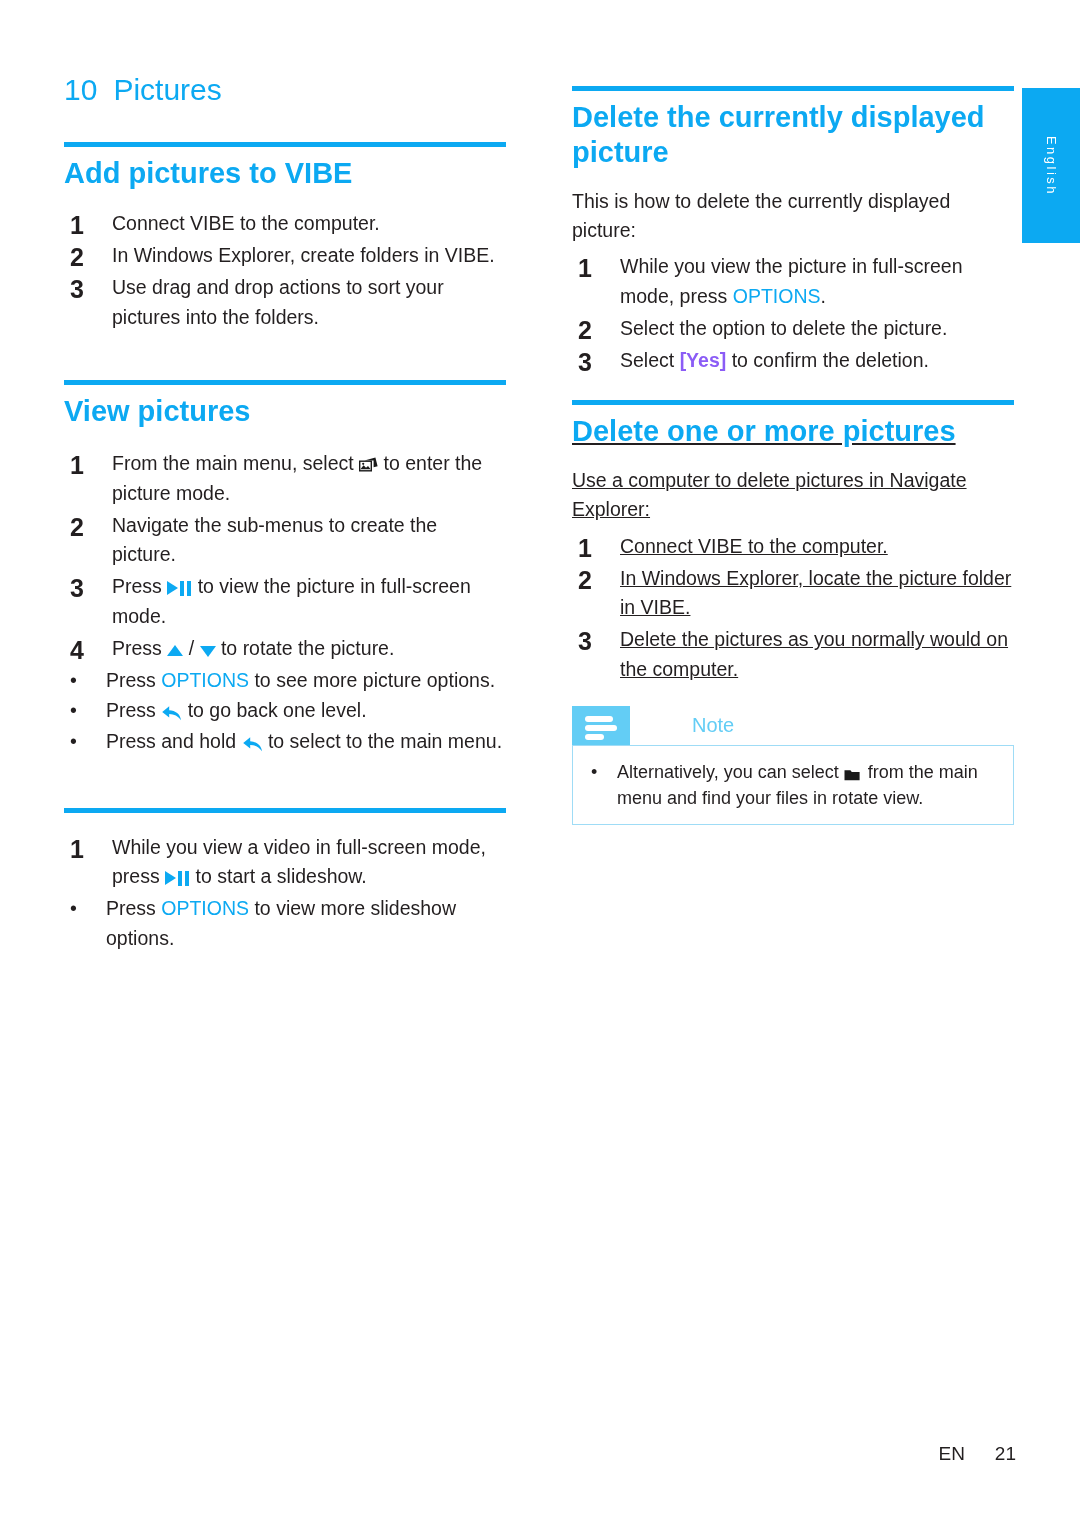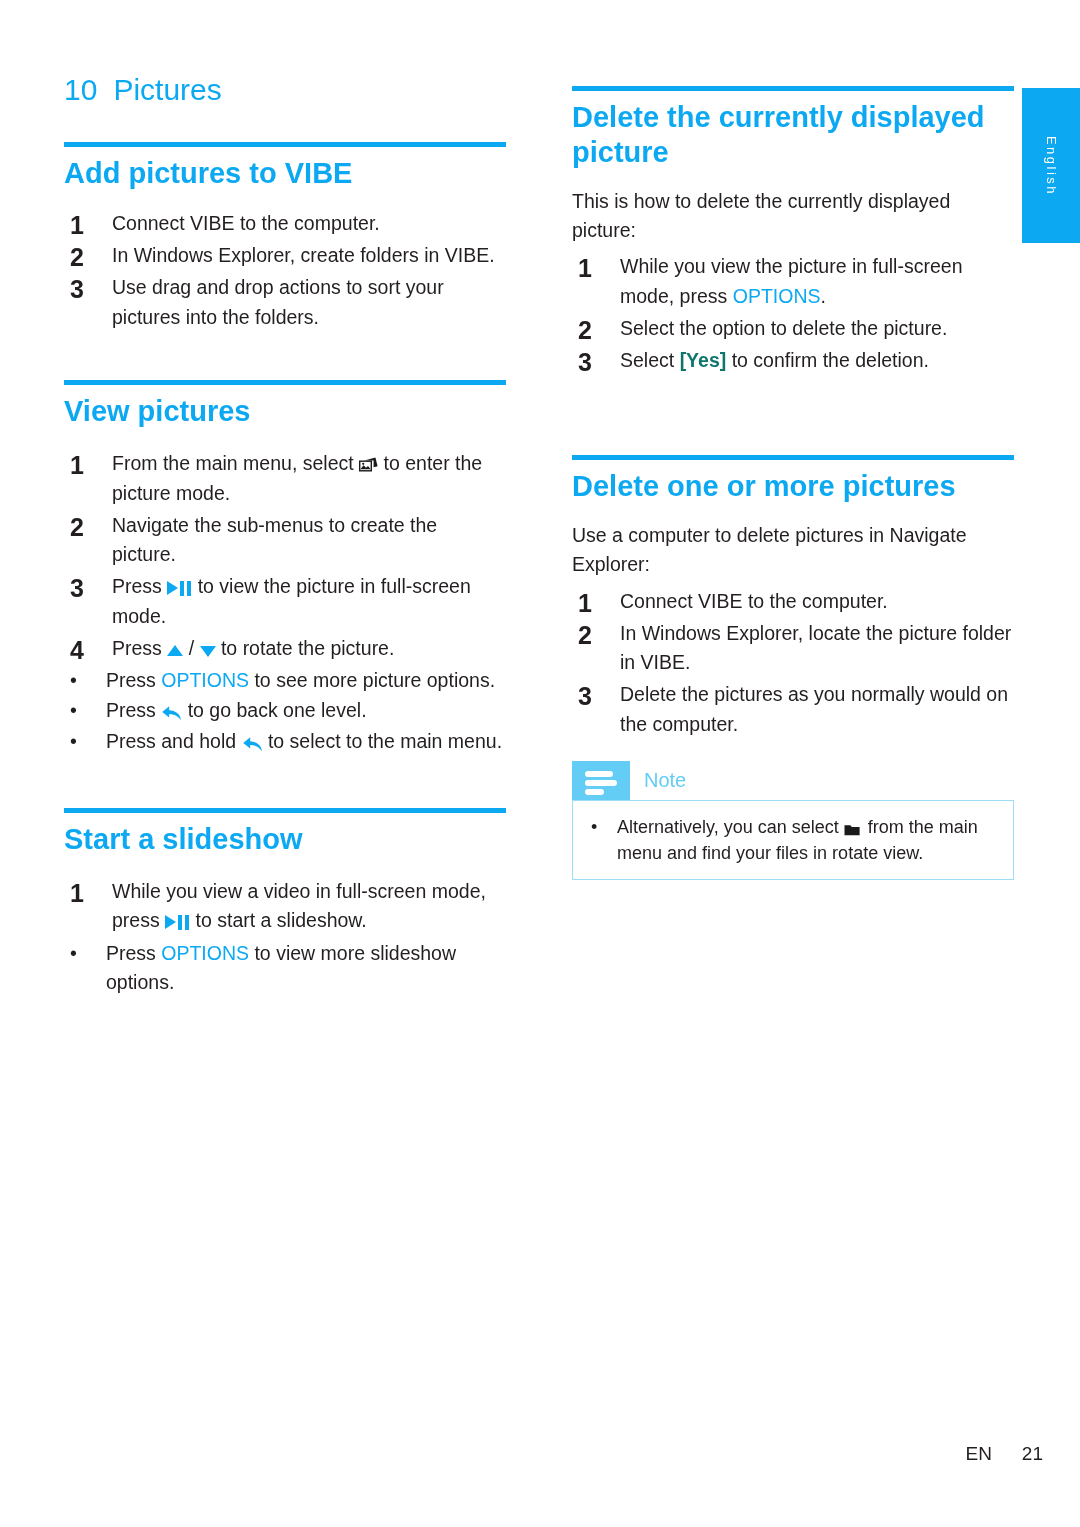--- a/index.html
+++ b/index.html
@@ -94,21 +94,21 @@
     line-height:1.5;
     margin-bottom:1px;
   }
   .bullets > li > .dot {
     position:absolute; left:6px; top:0px;
     font-size:19.5px; line-height:1.5;
   }
 
   
   .blue { color:#0ca9f2; }
-  .k    { font-weight:bold; color:#0f766e; }
+  .k    { font-weight:bold; color:#8b5cf6; }
 
   
   .ico { display:inline-block; vertical-align:-2px; }
 
   .ico-playpause { width:25px; height:15px; position:relative; top:1px; }
   .ico-playpause .tri {
     position:absolute; left:0; top:0;
     width:0; height:0;
     border-left:11px solid #0ca9f2;
     border-top:7.5px solid transparent;
@@ -137,21 +137,21 @@
   .ico-back { width:21px; height:17px; position:relative; top:3px; }
 
   .ico-picmode { width:19px; height:17px; position:relative; top:2px; }
 
   .ico-folder { width:19px; height:14px; position:relative; top:2px; }
 
   
   .note { margin-top:22px; width:442px; }
   .note-tab {
     display:flex; align-items:center;
-    height:39px; width:auto;
+    height:39px; width:auto;gap:48px;
   }
   .note-tab-badge {
     width:58px; height:39px;
     background:#63cdf5;
     position:relative;
     flex:0 0 58px;
   }
   .note-tab-badge .bar {
     position:absolute; background:#ffffff; height:6px; border-radius:3px;
   }
@@ -177,21 +177,21 @@
     font-size:18px;
     line-height:1.45;
     color:#231f20;
   }
   .note-body li .dot { position:absolute; left:8px; top:0; font-size:18px; }
 
   
   .footer {
     position:absolute; left:0; right:0; top:1443px;
     text-align:right;
-    padding-right:37px;
+    padding-right:64px;
     font-size:19px;
     color:#231f20;
   }
   .footer .en { margin-right:30px; }
 </style>
 </head>
 <body>
 
 <div class="page">
 
@@ -268,21 +268,20 @@
         <li>
           <span class="dot">•</span><span>Press and hold </span><span class="ico ico-back"><svg width="21" height="17" viewBox="0 0 21 17">
                 <path d="M20 15.2 C19.2 9.0 14.6 5.6 8.2 5.3 L8.2 1.2 L1.2 7.0 L8.2 12.6 L8.2 8.9 C13.2 9.1 17.0 10.9 20 15.2 Z" fill="#0ca9f2"></path>
               </svg></span><span> to select to the main menu.</span>
         </li>
       </ul>
     </div>
 
     <div class="sec" style="margin-top:52px;">
       <div class="rule"></div>
-      <h2 class="sec-h">Start a slideshow</h2>
       <ol class="steps" style="margin-top:20px;">
         <li>
           <span class="n">1</span>
           <span>While you view a video in full-screen mode, press </span><span class="ico ico-playpause"><span class="tri"></span><span class="b1"></span><span class="b2"></span></span><span> to start a slideshow.</span>
         </li>
       </ol>
       <ul class="bullets">
         <li>
           <span class="dot">•</span><span>Press </span><span class="blue">OPTIONS</span><span> to view more slideshow options.</span>
         </li>
@@ -306,21 +305,21 @@
           <span class="n">2</span>
           <span>Select the option to delete the picture.</span>
         </li>
         <li>
           <span class="n">3</span>
           <span>Select </span><span class="k">[Yes]</span><span> to confirm the deletion.</span>
         </li>
       </ol>
     </div>
 
-    <div class="sec" style="margin-top:80px;">
+    <div class="sec" style="margin-top:25px;text-decoration:underline;">
       <div class="rule"></div>
       <h2 class="sec-h bold">Delete one or more pictures</h2>
       <p class="para">Use a computer to delete pictures in Navigate Explorer:</p>
       <ol class="steps" style="margin-top:8px;">
         <li>
           <span class="n">1</span>
           <span>Connect VIBE to the computer.</span>
         </li>
         <li>
           <span class="n">2</span>

